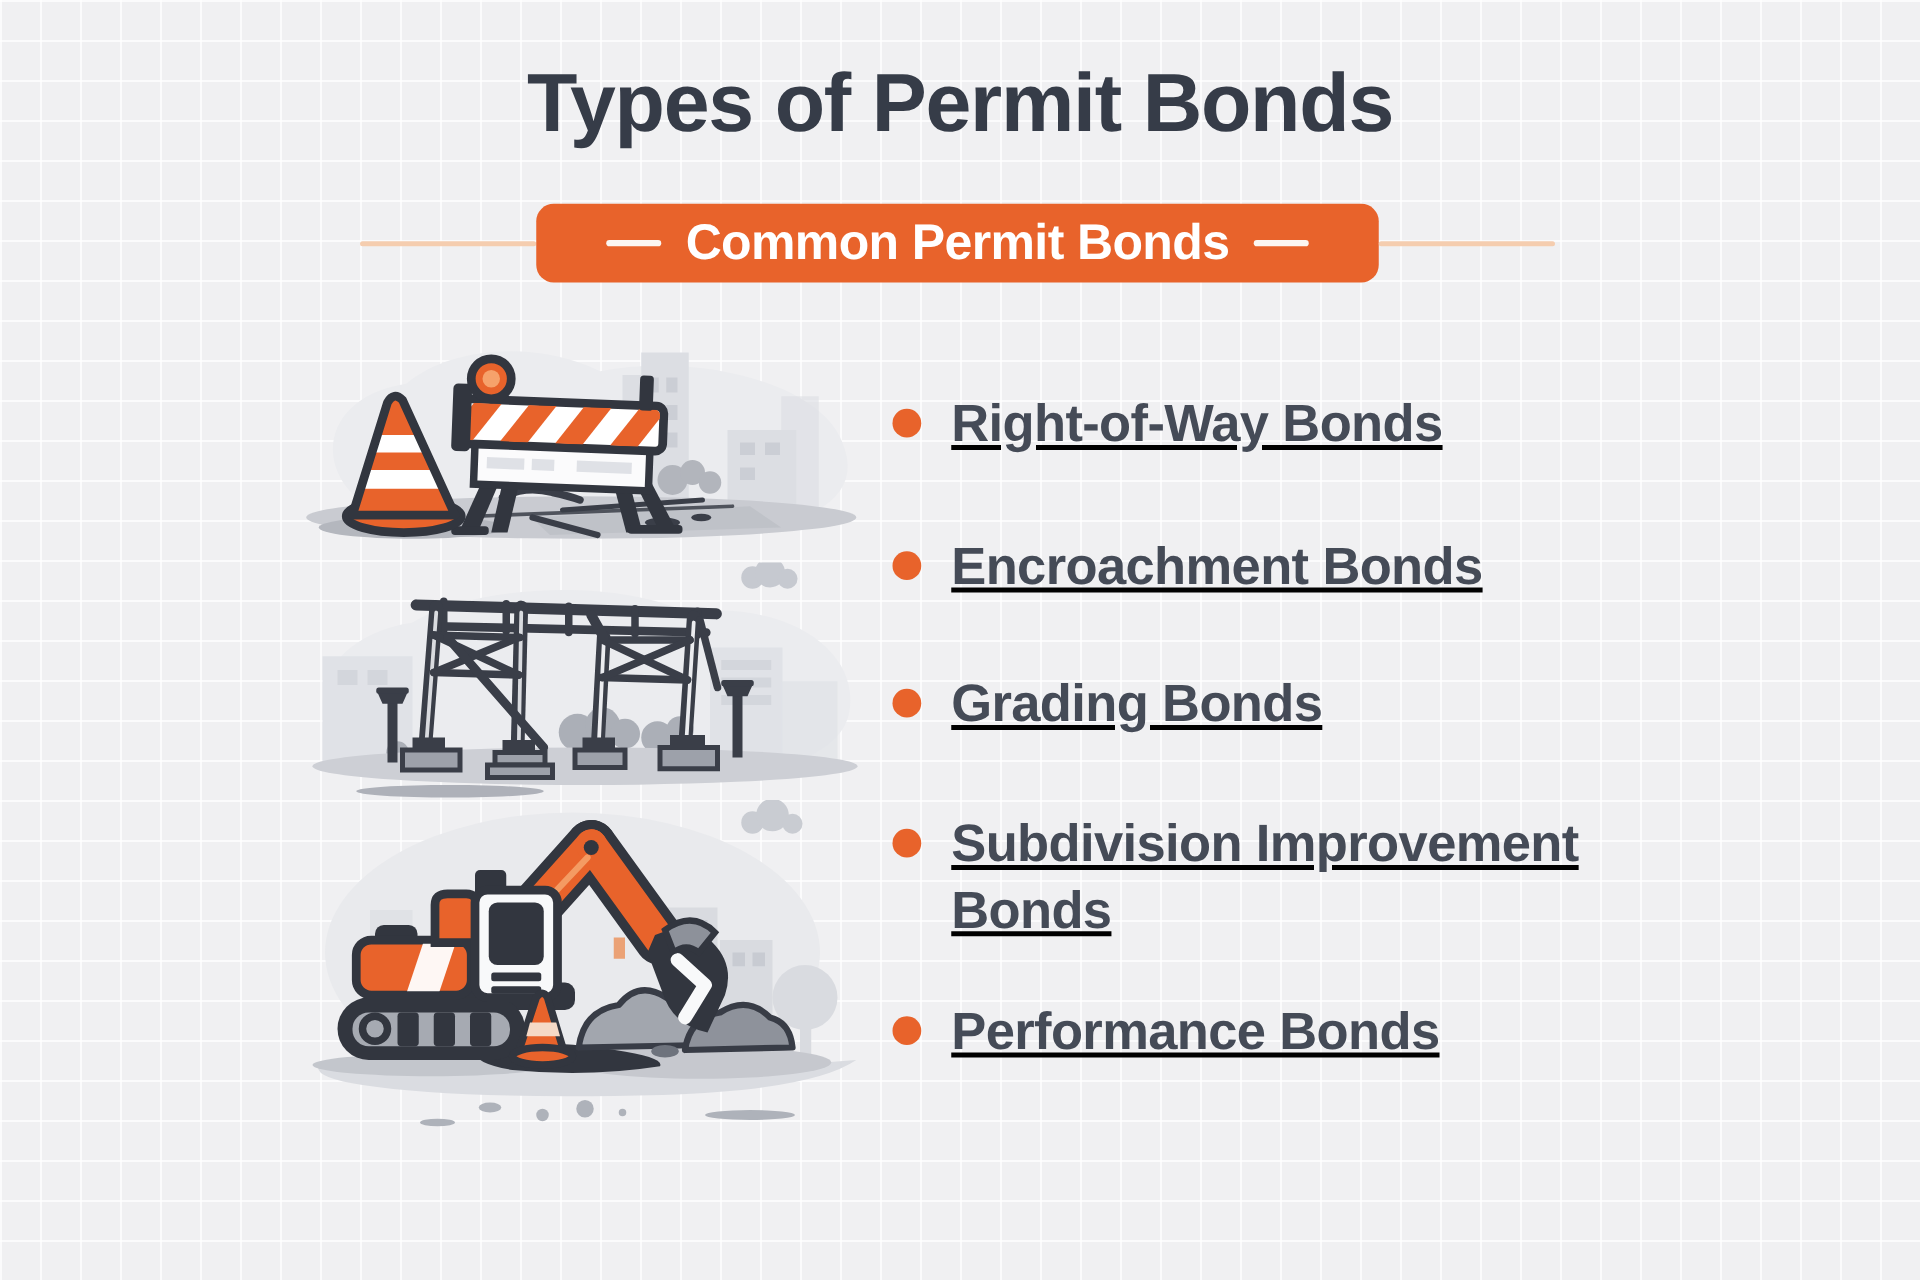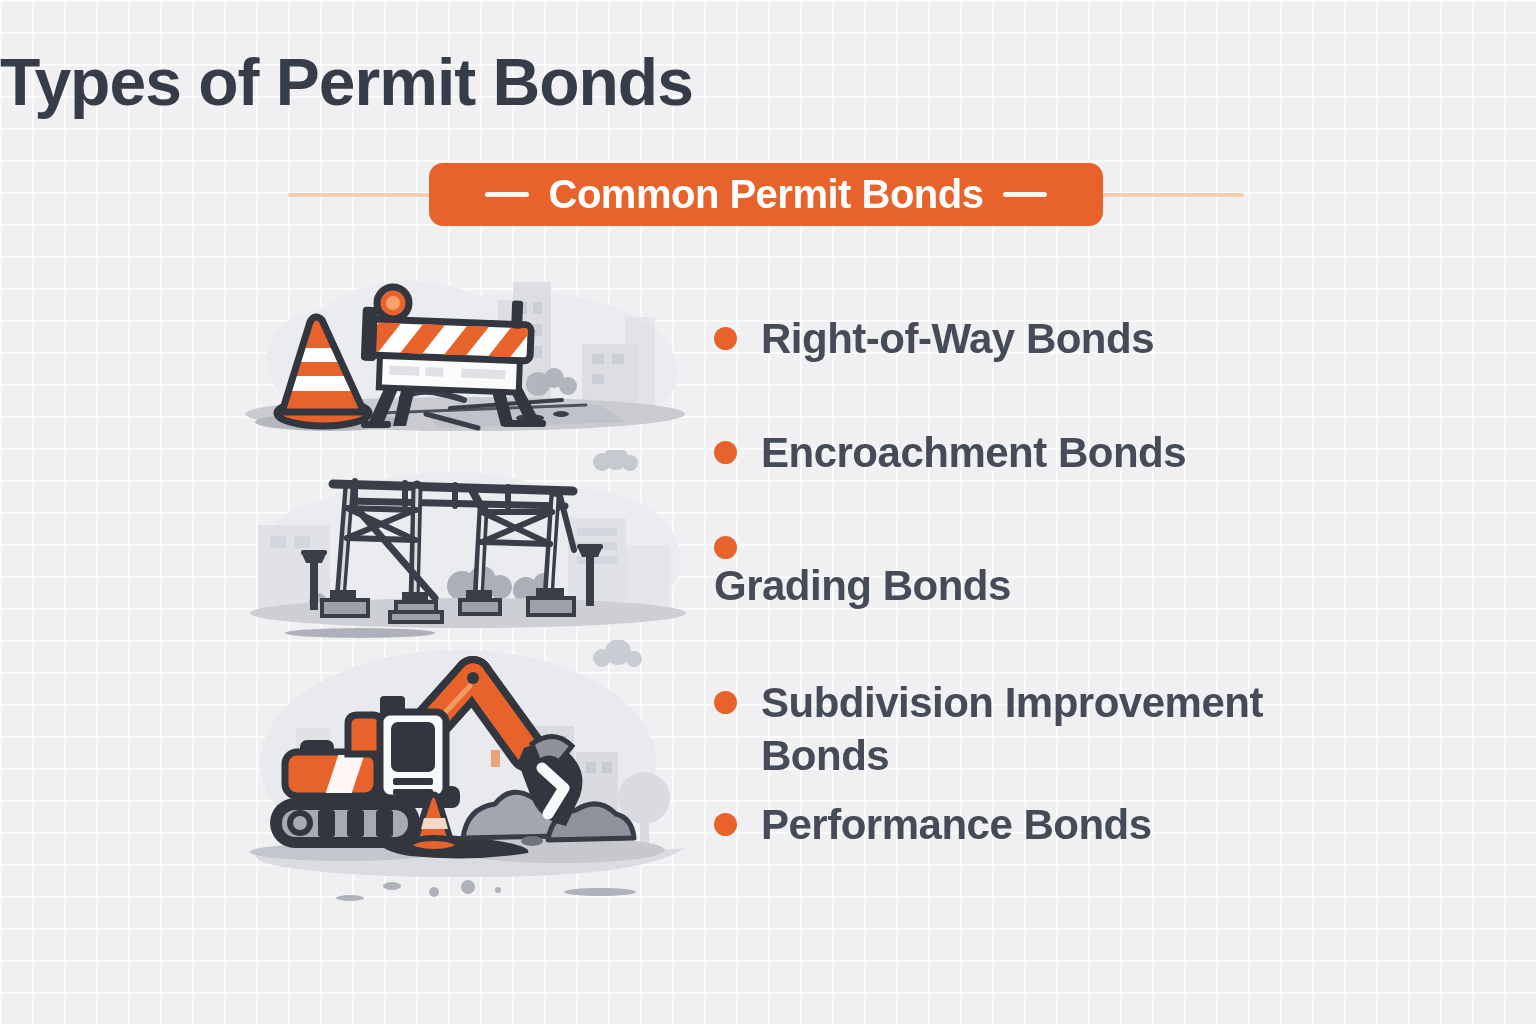--- a/index.html
+++ b/index.html
@@ -11,20 +11,21 @@
   .canvas{
     position:relative; width:1536px; height:1024px; overflow:hidden;
     background-color:#F0F0F2;
     background-image:
       linear-gradient(rgba(255,255,255,.75) 2px, transparent 2px),
       linear-gradient(90deg, rgba(255,255,255,.75) 2px, transparent 2px);
     background-size:32px 32px;
   }
   .title{
     position:absolute; top:44px; left:0; width:100%;
+    text-align:center;
     font-size:66px; font-weight:700; letter-spacing:-1px;
     color:#363C48;
   }
   .banner-row{
     position:absolute; top:163px; left:288px; width:956px; height:63px;
     display:flex; align-items:center; justify-content:center;
   }
   .side-line{
     flex:1 1 auto; height:4px; background:#F5CDAF; border-radius:2px;
   }
@@ -42,24 +43,24 @@
   }
   .illo{ position:absolute; }
   #illo-1{ left:230px; top:262px; width:480px; height:190px; }
   #illo-2{ left:230px; top:450px; width:480px; height:200px; }
   #illo-3{ left:230px; top:640px; width:480px; height:280px; }
   .illo svg{ display:block; width:100%; height:100%; }
 
   .bond-list{ list-style:none; }
   .bond-item{
     position:absolute; left:714px;
-    display:flex; align-items:flex-start;
-  }
-  #item-1{ top:312px; } #item-2{ top:426px;text-align:center; } #item-3{ top:521px;flex-direction:column; }
-  #item-4{ top:676px; } #item-5{ top:798px;text-align:right; }
+    display:flex; align-items:flex-start;text-decoration:underline;
+  }
+  #item-1{ top:312px; } #item-2{ top:426px;text-align:center; } #item-3{ top:536px; }
+  #item-4{ top:648px; } #item-5{ top:798px;text-align:right; }
   .bullet{
     flex:0 0 auto; width:23px; height:23px; border-radius:50%;
     background:#E8632B; margin:15px 24px 0 0;
   }
   .bond-label{
     font-size:42px; line-height:53px; font-weight:700;
     color:#454B57; letter-spacing:-0.5px; max-width:565px;
   }
 </style>
 </head>

